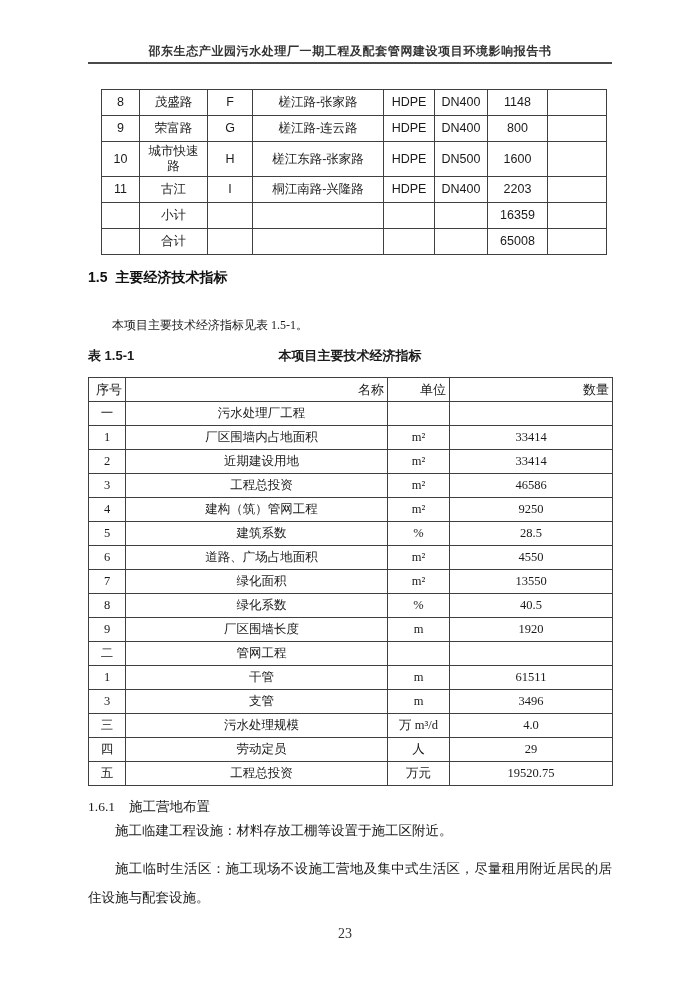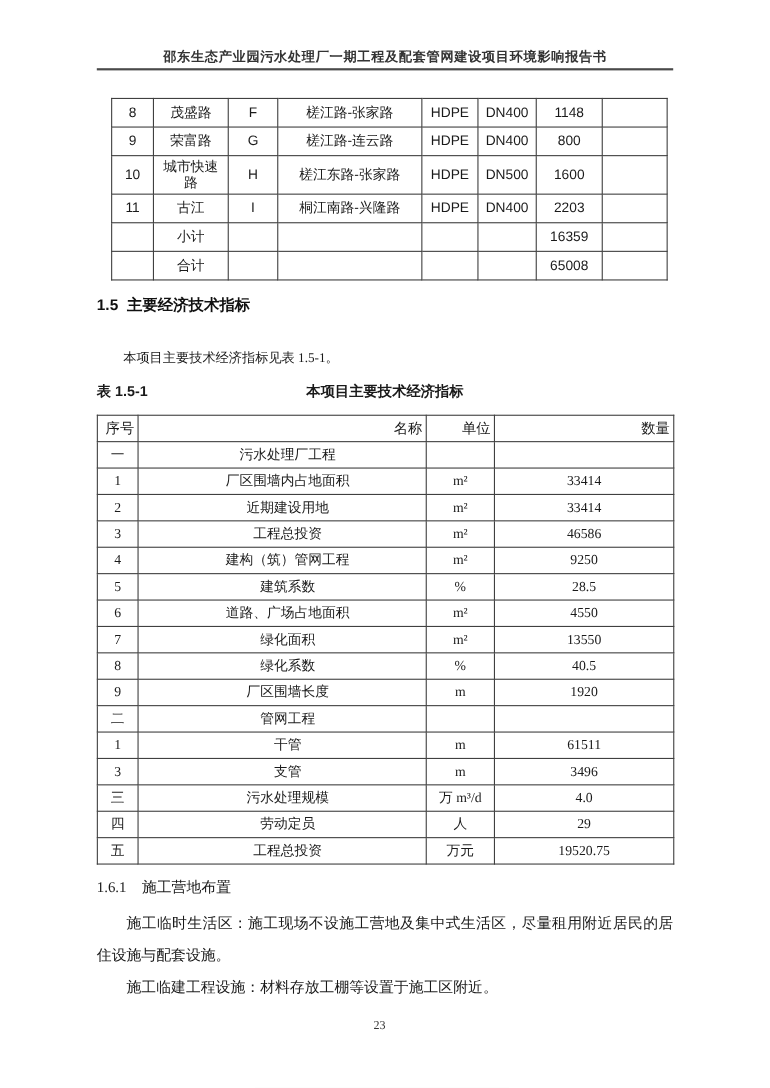--- a/index.html
+++ b/index.html
@@ -59,21 +59,21 @@
           font-weight:bold; font-size:14px; color:#111; }
   .h-16 .num { margin-right:8px; }
   .h-161 { margin-top:12px; font-size:13.5px; }
   .h-161 .num { margin-right:14px;text-align:center; }
   .para { margin-top:9px; font-size:13.5px; line-height:29px;
           text-indent:2em; text-align:justify; }
   .para.tight { margin-top:0; }
 
   .page-number {
     position:absolute; left:0; right:10px; top:926px; text-align:center;
-    font-size:11px; color:#333;
+    font-size:14px; color:#333;
   }
 </style>
 </head>
 <body>
 
 <div class="page">
   <div class="content">
 
     <div class="doc-header">
       <span class="title">邵东生态产业园污水处理厂一期工程及配套管网建设项目环境影响报告书</span>
@@ -301,19 +301,19 @@
             <td>19520.75</td>
           </tr>
         </tbody>
     </table>
 
 
     <div class="h-161">
       <span class="num">1.6.1</span><span>施工营地布置</span>
     </div>
 
+    <p class="para tight">施工临建工程设施：材料存放工棚等设置于施工区附近。</p>
     <p class="para">施工临时生活区：施工现场不设施工营地及集中式生活区，尽量租用附近居民的居住设施与配套设施。</p>
-    <p class="para tight">施工临建工程设施：材料存放工棚等设置于施工区附近。</p>
 
   </div>
 
   <div class="page-number">23</div>
 </div>
 
 </body></html>

